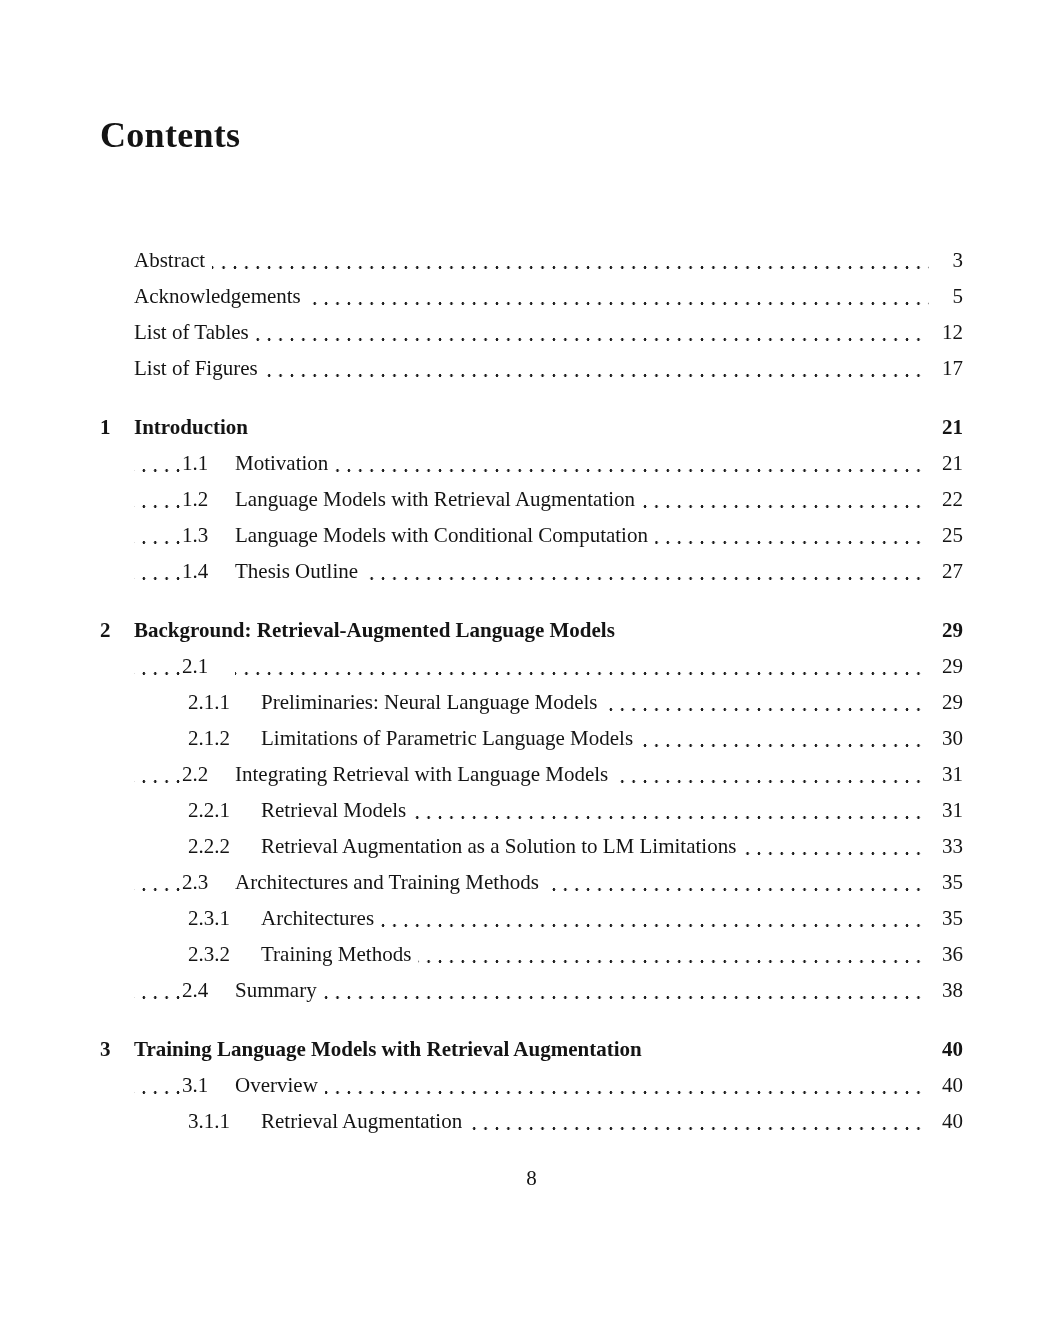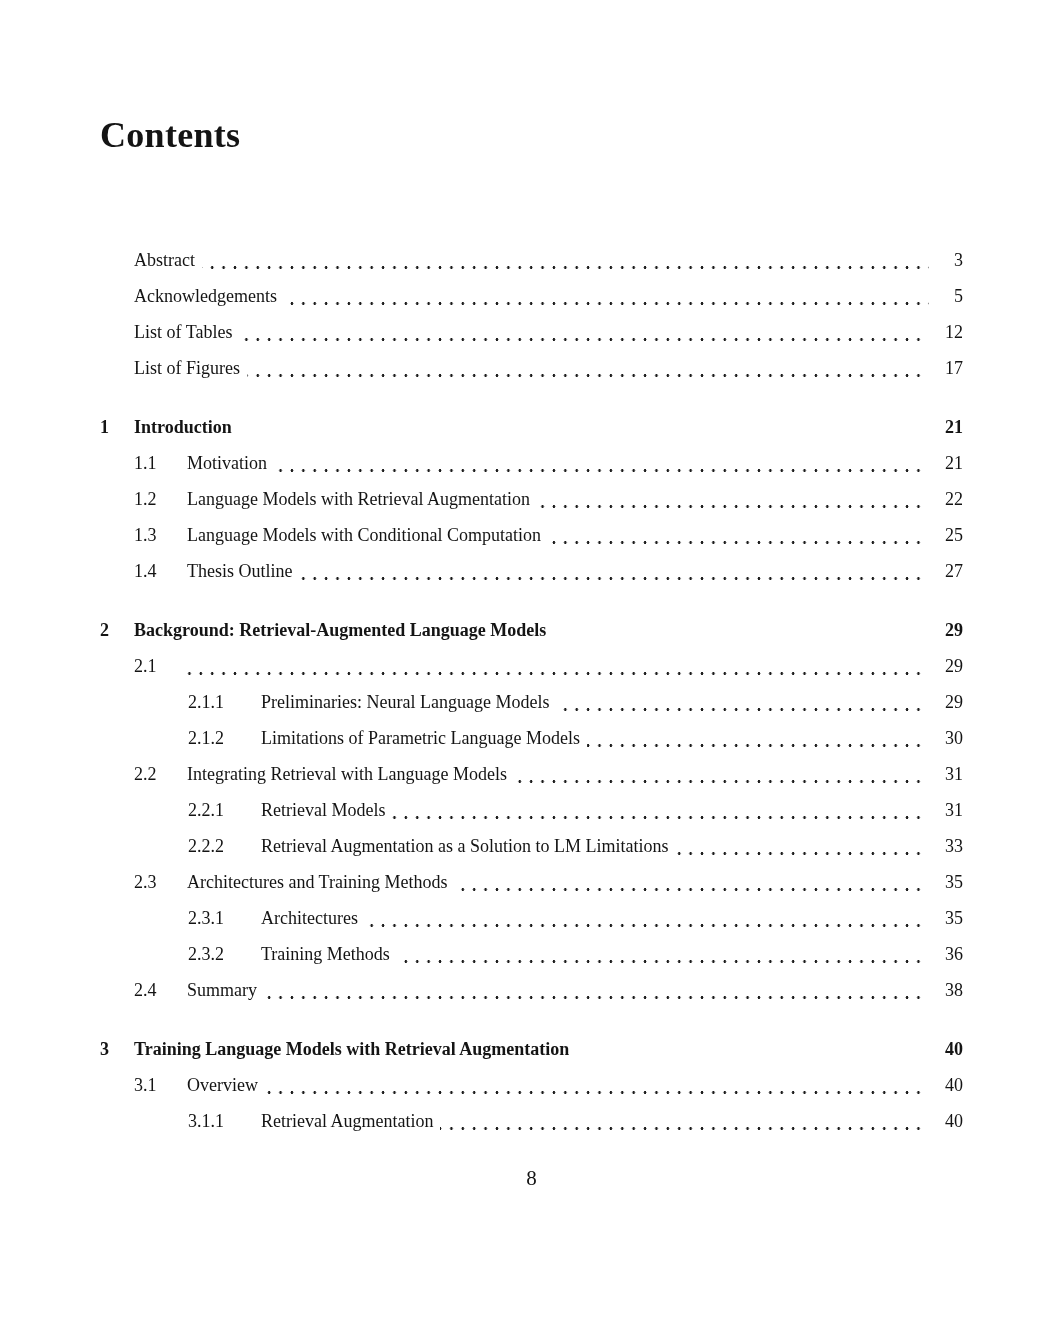--- a/index.html
+++ b/index.html
@@ -25,21 +25,21 @@
     letter-spacing: 0.3px;
   }
   .toc { margin-top: 84px; }
 
   .row {
     position: relative;
     display: flex;
     align-items: center;
     height: 36px;
     line-height: 36px;
-    font-size: 18px;
+    font-size: 21px;
     white-space: nowrap;
   }
   
   .row.dotted::before {
     content: "";
     position: absolute;
     left: 0; right: 0;
     bottom: 9px;
     height: 3px;
     background-image: radial-gradient(circle, #1c1c1c 1.15px, rgba(0,0,0,0) 1.6px);
@@ -54,21 +54,21 @@
   .num { flex: none; }
   .title { padding-right: 7px; }
   .page-num { min-width: 34px; text-align: right; padding-left: 18px; flex: none; }
 
   .level-front .sp { width: 34px; }
 
   .level-chapter { font-weight: bold; margin-top: 23px; }
   .level-chapter .num { width: 34px; }
 
   .level-section .sp { width: 34px; }
-  .level-section .num { width: 53px; }
+  .level-section .num { width: 53px; margin-left: 48px; }
 
   .level-subsection .sp { width: 88px; }
   .level-subsection .num { width: 73px; }
 
   .footer-page {
     position: absolute;
     top: 1160px;
     left: 0;
     width: 100%;
     text-align: center;

